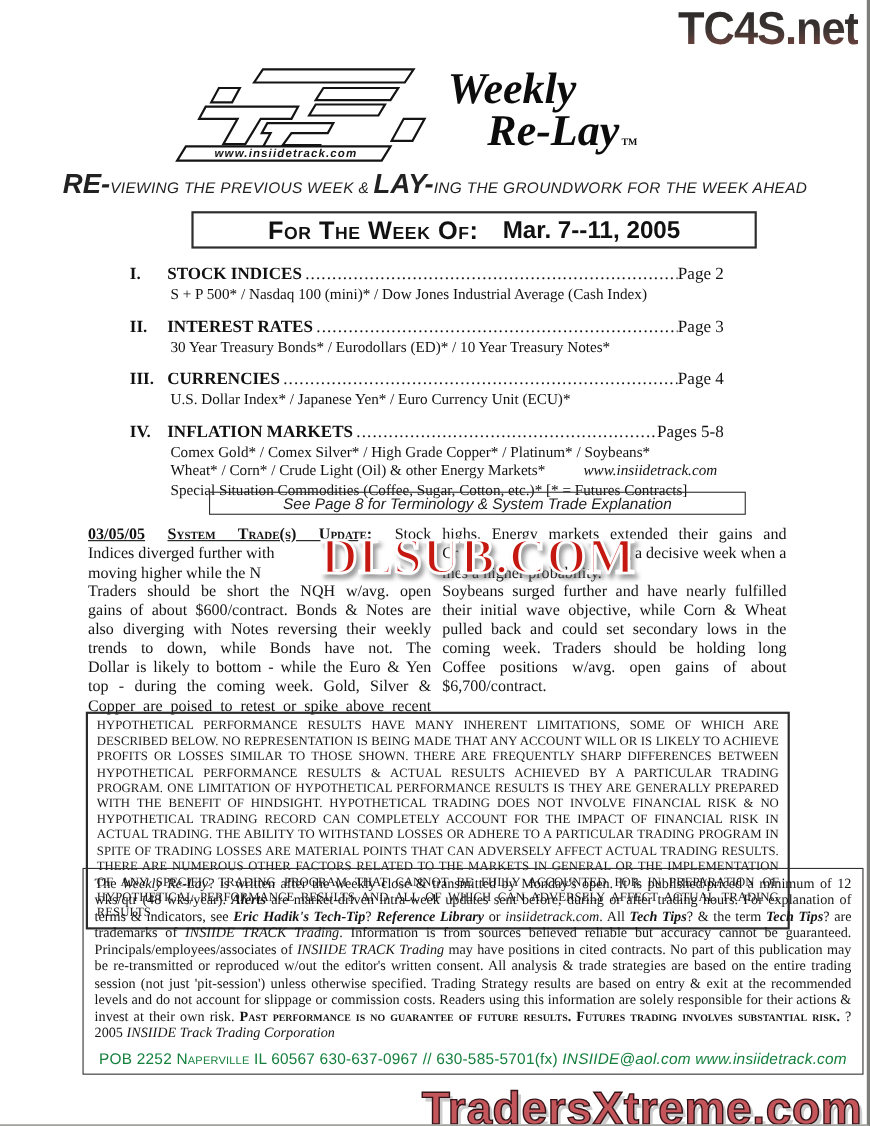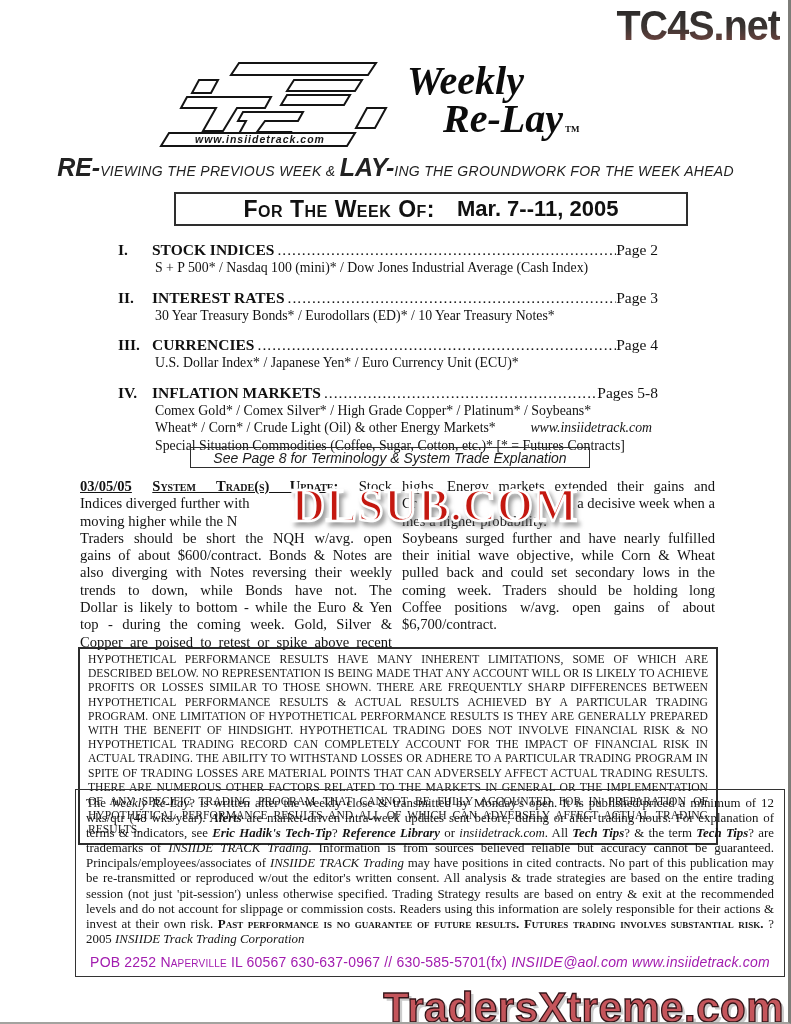--- a/index.html
+++ b/index.html
@@ -44,21 +44,21 @@
   .toc-item{margin-bottom:13px;}
   .toc-main{display:flex;align-items:baseline;font-weight:bold;font-size:15.5px;line-height:17px;}
   .toc-num{flex:0 0 34px;}
   .toc-title{white-space:nowrap;}
   .toc-leader{flex:1 1 auto;overflow:hidden;white-space:nowrap;font-weight:normal;letter-spacing:1px;padding:0 3px;}
   .toc-page{flex:0 0 auto;font-weight:normal;white-space:nowrap;}
   .toc-sub{padding-left:37px;font-size:13.8px;line-height:15.5px;margin-top:2px;}
   .toc-sub-split{display:flex;justify-content:space-between;padding-right:6px;}
   .toc .s-i{font-style:italic;}
   
-  .noticebox{position:absolute;top:447px;left:190px;width:400px;height:21px;border:1.5px solid #2e2e2e;
+  .noticebox{position:absolute;top:447px;left:190px;width:488px;height:21px;border:1.5px solid #2e2e2e;
     box-sizing:border-box;display:flex;align-items:center;justify-content:center;
     font:italic 400 14px "Liberation Sans",sans-serif;color:#1c1c1c;}
   
   .col{position:absolute;top:478px;font-size:14.6px;line-height:17.3px;color:#131313;}
   .colL{left:80px;width:312px;}
   .colR{left:402px;width:313px;}
   .ln{min-height:17.3px;}
   .ln.just{text-align:justify;text-align-last:justify;}
   .ln.split{display:flex;justify-content:space-between;}
   .ln.rgt{text-align:left;}
@@ -79,21 +79,21 @@
   
   .infobox{position:absolute;top:789px;left:75px;width:710px;box-sizing:border-box;
     border:1.5px solid #333;padding:6px 10px 6px;}
   .info-text{font-size:12.9px;line-height:15.1px;text-align:justify;color:#151515;}
   .s-n{font-style:normal;}
   .s-i{font-style:italic;}
   .s-bi{font-weight:bold;font-style:italic;}
   .s-sc{font-variant:small-caps;}
   .s-bsc{font-weight:bold;font-variant:small-caps;}
   .footer-line{margin-top:7px;text-align:center;font:400 14px "Liberation Sans",sans-serif;
-    letter-spacing:.2px;color:#a21caf;white-space:nowrap;}
+    letter-spacing:.2px;color:#15803d;white-space:nowrap;}
   .footer-line .s-sc{font-variant:small-caps;}
   .footer-line .s-i{font-style:italic;}
   
   .txtreme{
     position:absolute;top:984px;right:4px;
     font-family:"Liberation Sans",sans-serif;font-weight:bold;font-size:42px;letter-spacing:.5px;
     color:#c4555b;-webkit-text-stroke:1.3px #321418;
     text-shadow:3px 3px 0 #cccccc;
   }
 </style>

